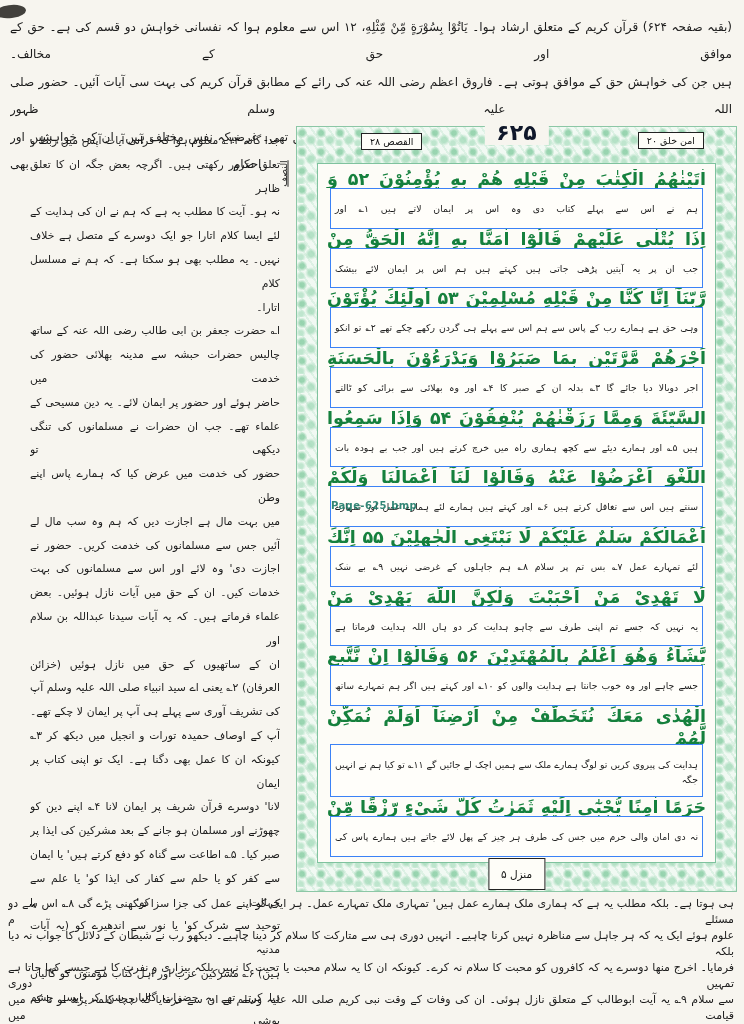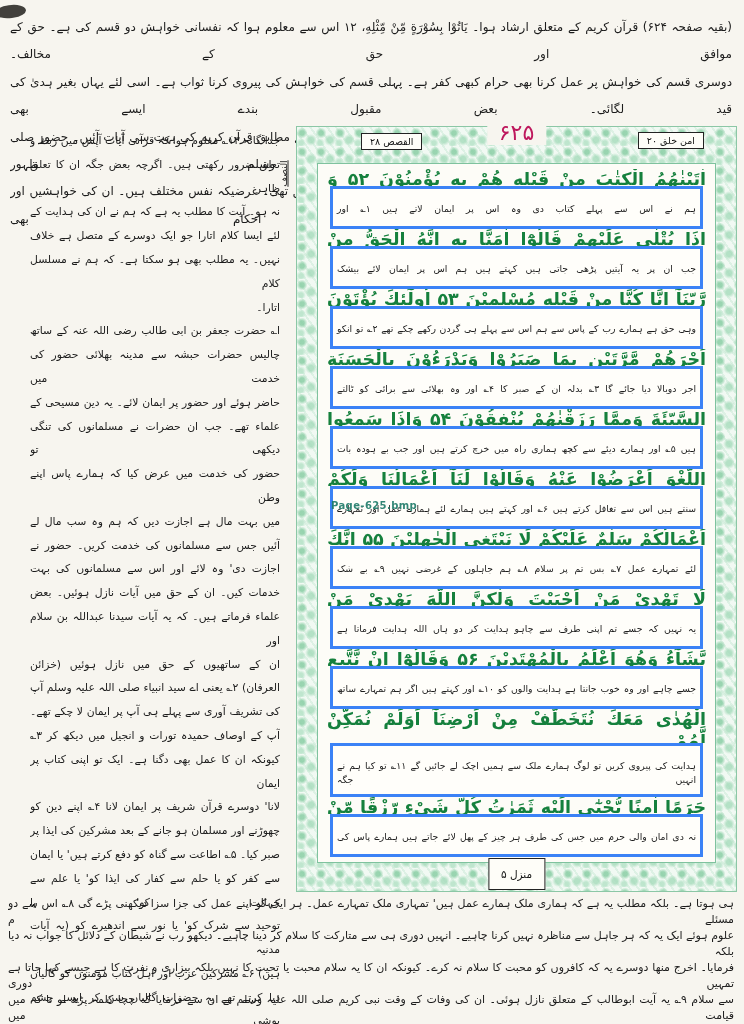--- a/index.html
+++ b/index.html
@@ -41,27 +41,27 @@
     position:absolute;left:20px;right:20px;top:36px;bottom:28px;
     border:1.5px solid #7fc29e;background:#fdfcf7;
     padding:5px 7px;box-sizing:border-box;
     display:flex;flex-direction:column;justify-content:space-between;
   }
   .frame-content .line.arabic{
     font-size:17.5px;font-weight:bold;line-height:1.25;color:#15803d;
     padding:0 2px;
   }
   .frame-content .line.urdu{
-    font-size:9.3px;line-height:1.55;border:3px solid #3b82f6;
+    font-size:9.3px;line-height:1.55;border:1px solid #3b82f6;
     padding:13px 4px;margin:0 5px;background:#fffefa;
   }
   .page-number{
     position:absolute;top:-7px;left:50%;transform:translateX(-50%);
-    font-size:22px;font-weight:normal;letter-spacing:2px;
-    background:#f7f5ef;padding:0 12px;color:#be185d;
+    font-size:22px;font-weight:bold;letter-spacing:2px;
+    background:#f7f5ef;padding:0 12px;color:#0f172a;
   }
   .head-box{
     position:absolute;top:6px;border:1px solid #222;background:#fefdf8;
     font-size:9.5px;line-height:1.6;padding:0 8px;color:#111;white-space:nowrap;
   }
   .surah-box{left:64px;}
   .juz-box{right:32px;top:5px;}
   .manzil-box{
     position:absolute;bottom:1px;left:50%;transform:translateX(-50%);
     border:1px solid #222;background:#fefdf8;font-size:10.5px;
@@ -83,21 +83,20 @@
 </style>
 </head>
 <body>
 
 <div class="page">
 
   <div class="smudge"></div>
 
   <div class="top-block">
       <div class="line">(بقیہ صفحہ ۶۲۴) قرآن کریم کے متعلق ارشاد ہوا۔ يَاتُوْا بِسُوْرَةٍ مِّنْ مِّثْلِهِ، ۱۲ اس سے معلوم ہوا کہ نفسانی خواہش دو قسم کی ہے۔ حق کے موافق اور حق کے مخالف۔</div>
-      <div class="line">دوسری قسم کی خواہش پر عمل کرنا بھی حرام کبھی کفر ہے۔ پہلی قسم کی خواہش کی پیروی کرنا ثواب ہے۔ اسی لئے یہاں بغیر ہدیٰ کی قید لگائی۔ بعض مقبول بندے ایسے بھی</div>
       <div class="line">ہیں جن کی خواہش حق کے موافق ہوتی ہے۔ فاروق اعظم رضی اللہ عنہ کی رائے کے مطابق قرآن کریم کی بہت سی آیات آئیں۔ حضور صلی اللہ علیہ وسلم ظہور</div>
       <div class="line">نبوت سے پہلے رب کے عابد و ساجد تھے۔ وہ حضور کی خواہش تھی جو حق کے مطابق تھی۔ غرضیکہ نفس مختلف ہیں۔ ان کی خواہشیں اور خواہشوں کے احکام بھی</div>
     </div>
 
   <div class="left-col">
       <div class="line">جدا گانہ ۱۳؎ معلوم ہوا کہ قرآنی آیات آپس میں ربط و</div>
       <div class="line">تعلق ضرور رکھتی ہیں۔ اگرچہ بعض جگہ ان کا تعلق ظاہر</div>
       <div class="line">نہ ہو۔ آیت کا مطلب یہ ہے کہ ہم نے ان کی ہدایت کے</div>
       <div class="line">لئے ایسا کلام اتارا جو ایک دوسرے کے متصل ہے خلاف</div>
       <div class="line">نہیں۔ یہ مطلب بھی ہو سکتا ہے۔ کہ ہم نے مسلسل کلام</div>

